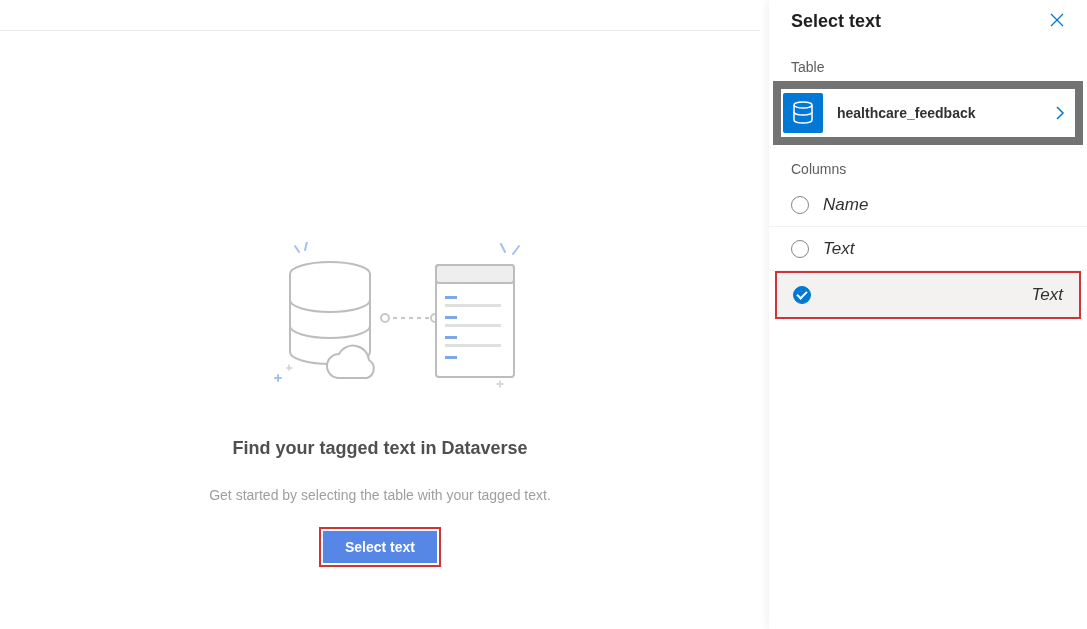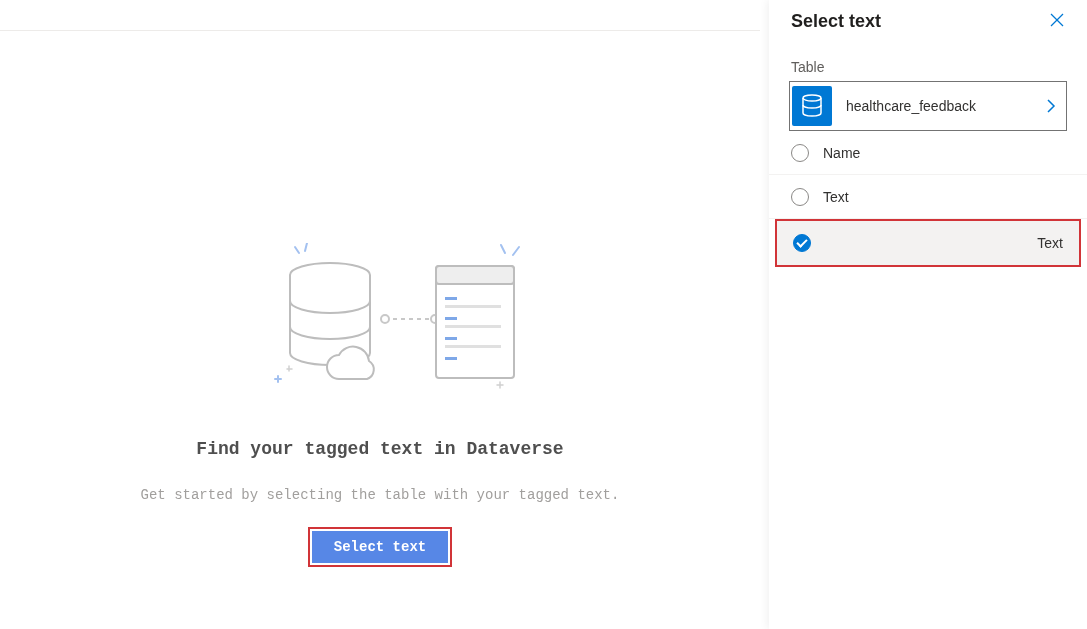--- a/index.html
+++ b/index.html
@@ -24,21 +24,20 @@
       position: absolute;
       left: 0;
       top: 0;
       width: 760px;
       height: 100%;
       display: flex;
       flex-direction: column;
       align-items: center;
       justify-content: center;
       padding-top: 180px;
-      font-family: Liberation Mono, monospace;
     }
     .illustration {
       margin-bottom: 36px;
       position: relative;
       width: 290px;
       height: 160px;
     }
     .main-heading {
       font-size: 18px;
       font-weight: 600;
@@ -94,23 +93,24 @@
       cursor: pointer;
       padding: 4px;
       color: #0078d4;
     }
     .section-label {
       font-size: 14px;
       color: #605e5c;
       padding: 16px 22px 6px 22px;
     }
     .table-row-wrap {
-      margin: 0 20px;
-      border: 1px solid #737373;
+      margin: 0 4px;
+      border: 8px solid #737373;
       padding: 0;
+      font-weight: bold;
     }
     .table-row {
       display: flex;
       align-items: center;
       height: 48px;
       padding: 0 10px 0 0;
       cursor: pointer;
       background: #ffffff;
     }
     .table-icon-box {
@@ -171,22 +171,23 @@
       position: absolute;
       left: 5px;
       top: 2px;
       width: 4px;
       height: 8px;
       border: solid #fff;
       border-width: 0 2px 2px 0;
       transform: rotate(45deg);
     }
     .column-label {
-      font-size: 14px;
+      font-size: 17px;
       color: #323130;
+      font-style: italic;
     }
     
     .illu-db {
       position: absolute;
       left: 50px;
       top: 18px;
     }
     .illu-doc {
       position: absolute;
       left: 200px;
@@ -272,20 +273,21 @@
           <path d="M2 11 a9 3 0 0 0 18 0"></path>
         </svg>
       </div>
       <div class="table-name">healthcare_feedback</div>
       <svg class="chevron-right" width="10" height="16" viewBox="0 0 10 16" fill="none" stroke="currentColor" stroke-width="1.5">
         <polyline points="2,2 8,8 2,14"></polyline>
       </svg>
     </div>
   </div>
 
+  <div class="section-label">Columns</div>
 
   <div class="column-item">
     <span class="radio"></span>
     <span class="column-label">Name</span>
   </div>
   <div class="column-item">
     <span class="radio"></span>
     <span class="column-label">Text</span>
   </div>
   <div class="column-selected-wrap">

